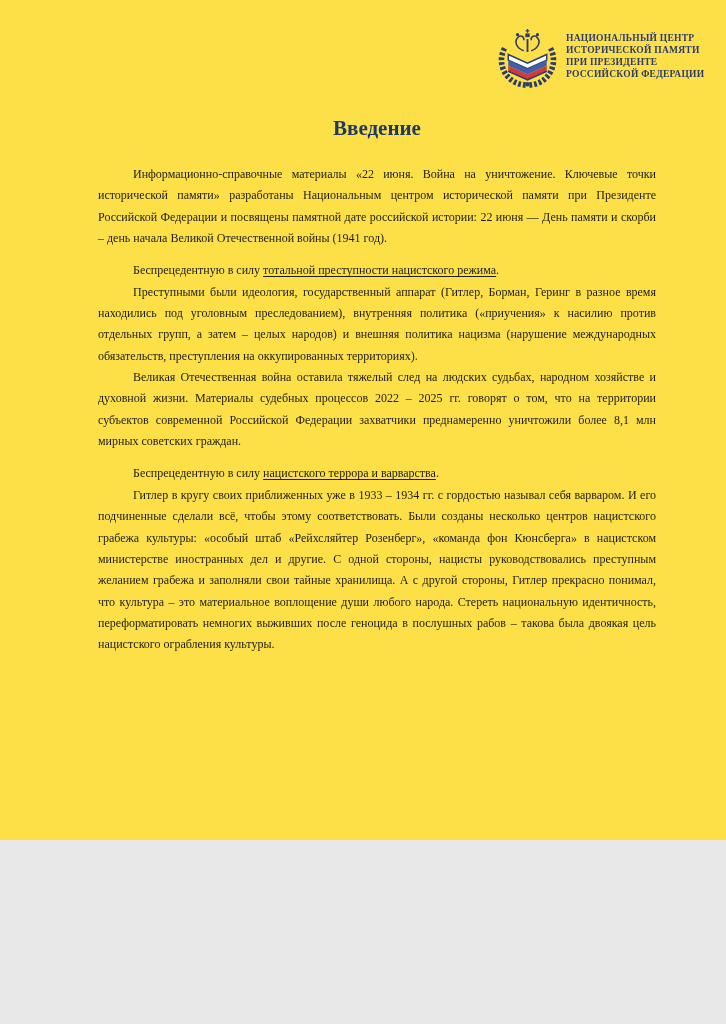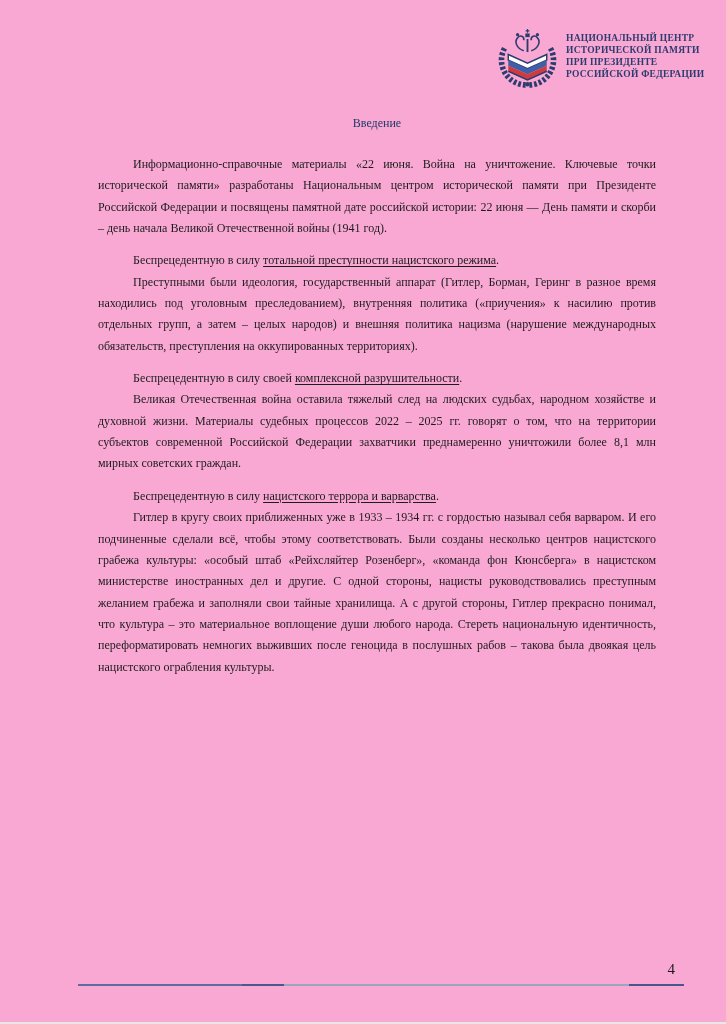--- a/index.html
+++ b/index.html
@@ -1,21 +1,21 @@
 <!DOCTYPE html>
 <html lang="ru"><head>
 <meta charset="utf-8">
 <style>
   * { margin:0; padding:0; box-sizing:border-box; }
   html,body { background:#e8e8e8; }
   .page {
     position:relative;
-    width:726px; height:1022px;
+    width:726px; height:840px;
     margin:0 auto;
-    background:#f9a8d4;
+    background:#fde047;
     font-family:"Liberation Serif", serif;
     color:#1c1c1c;
     overflow:hidden;
   }
 
   
   .logo {
     position:absolute;
     top:26px; left:496px;
     display:flex; align-items:center; gap:7px;
@@ -33,22 +33,22 @@
   }
 
   
   .content {
     position:absolute;
     top:0; left:0; right:0;
     padding:116px 70px 0 98px;
   }
   .doc-title {
     text-align:center;
-    font-size:12px;
-    font-weight:normal;
+    font-size:21px;
+    font-weight:bold;
     color:#1f3864;
     margin-bottom:23px;
   }
   .para {
     font-size:12px;
     line-height:21.35px;
     text-align:justify;
     text-indent:35px;
     color:#1c1c1c;
   }
@@ -105,21 +105,20 @@
       <div>РОССИЙСКОЙ ФЕДЕРАЦИИ</div>
     </div>
   </div>
 
   <div class="content">
     <div class="doc-title">Введение</div>
     <div id="doc-body">
         <p class="para"><span>Информационно-справочные материалы «22 июня. Война на уничтожение. Ключевые точки исторической памяти» разработаны Национальным центром исторической памяти при Президенте Российской Федерации и посвящены памятной дате российской истории: 22 июня — День памяти и скорби – день начала Великой Отечественной войны (1941 год).</span></p>
         <p class="para gap"><span>Беспрецедентную в силу </span><span class="u">тотальной преступности нацистского режима</span><span>.</span></p>
         <p class="para"><span>Преступными были идеология, государственный аппарат (Гитлер, Борман, Геринг в разное время находились под уголовным преследованием), внутренняя политика («приучения» к насилию против отдельных групп, а затем – целых народов) и внешняя политика нацизма (нарушение международных обязательств, преступления на оккупированных территориях).</span></p>
-        <p class="para gap"><span>Беспрецедентную в силу своей </span><span class="u">комплексной разрушительности</span><span>.</span></p>
         <p class="para"><span>Великая Отечественная война оставила тяжелый след на людских судьбах, народном хозяйстве и духовной жизни. Материалы судебных процессов 2022 – 2025 гг. говорят о том, что на территории субъектов современной Российской Федерации захватчики преднамеренно уничтожили более 8,1 млн мирных советских граждан.</span></p>
         <p class="para gap"><span>Беспрецедентную в силу </span><span class="u">нацистского террора и варварства</span><span>.</span></p>
         <p class="para"><span>Гитлер в кругу своих приближенных уже в 1933 – 1934 гг. с гордостью называл себя варваром. И его подчиненные сделали всё, чтобы этому соответствовать. Были созданы несколько центров нацистского грабежа культуры: «особый штаб «Рейхсляйтер Розенберг», «команда фон Кюнсберга» в нацистском министерстве иностранных дел и другие. С одной стороны, нацисты руководствовались преступным желанием грабежа и заполняли свои тайные хранилища. А с другой стороны, Гитлер прекрасно понимал, что культура – это материальное воплощение души любого народа. Стереть национальную идентичность, переформатировать немногих выживших после геноцида в послушных рабов – такова была двоякая цель нацистского ограбления культуры.</span></p>
       </div>
   </div>
 
   <div class="page-number">4</div>
   <div class="footer-rule"></div>
 
 </div>

